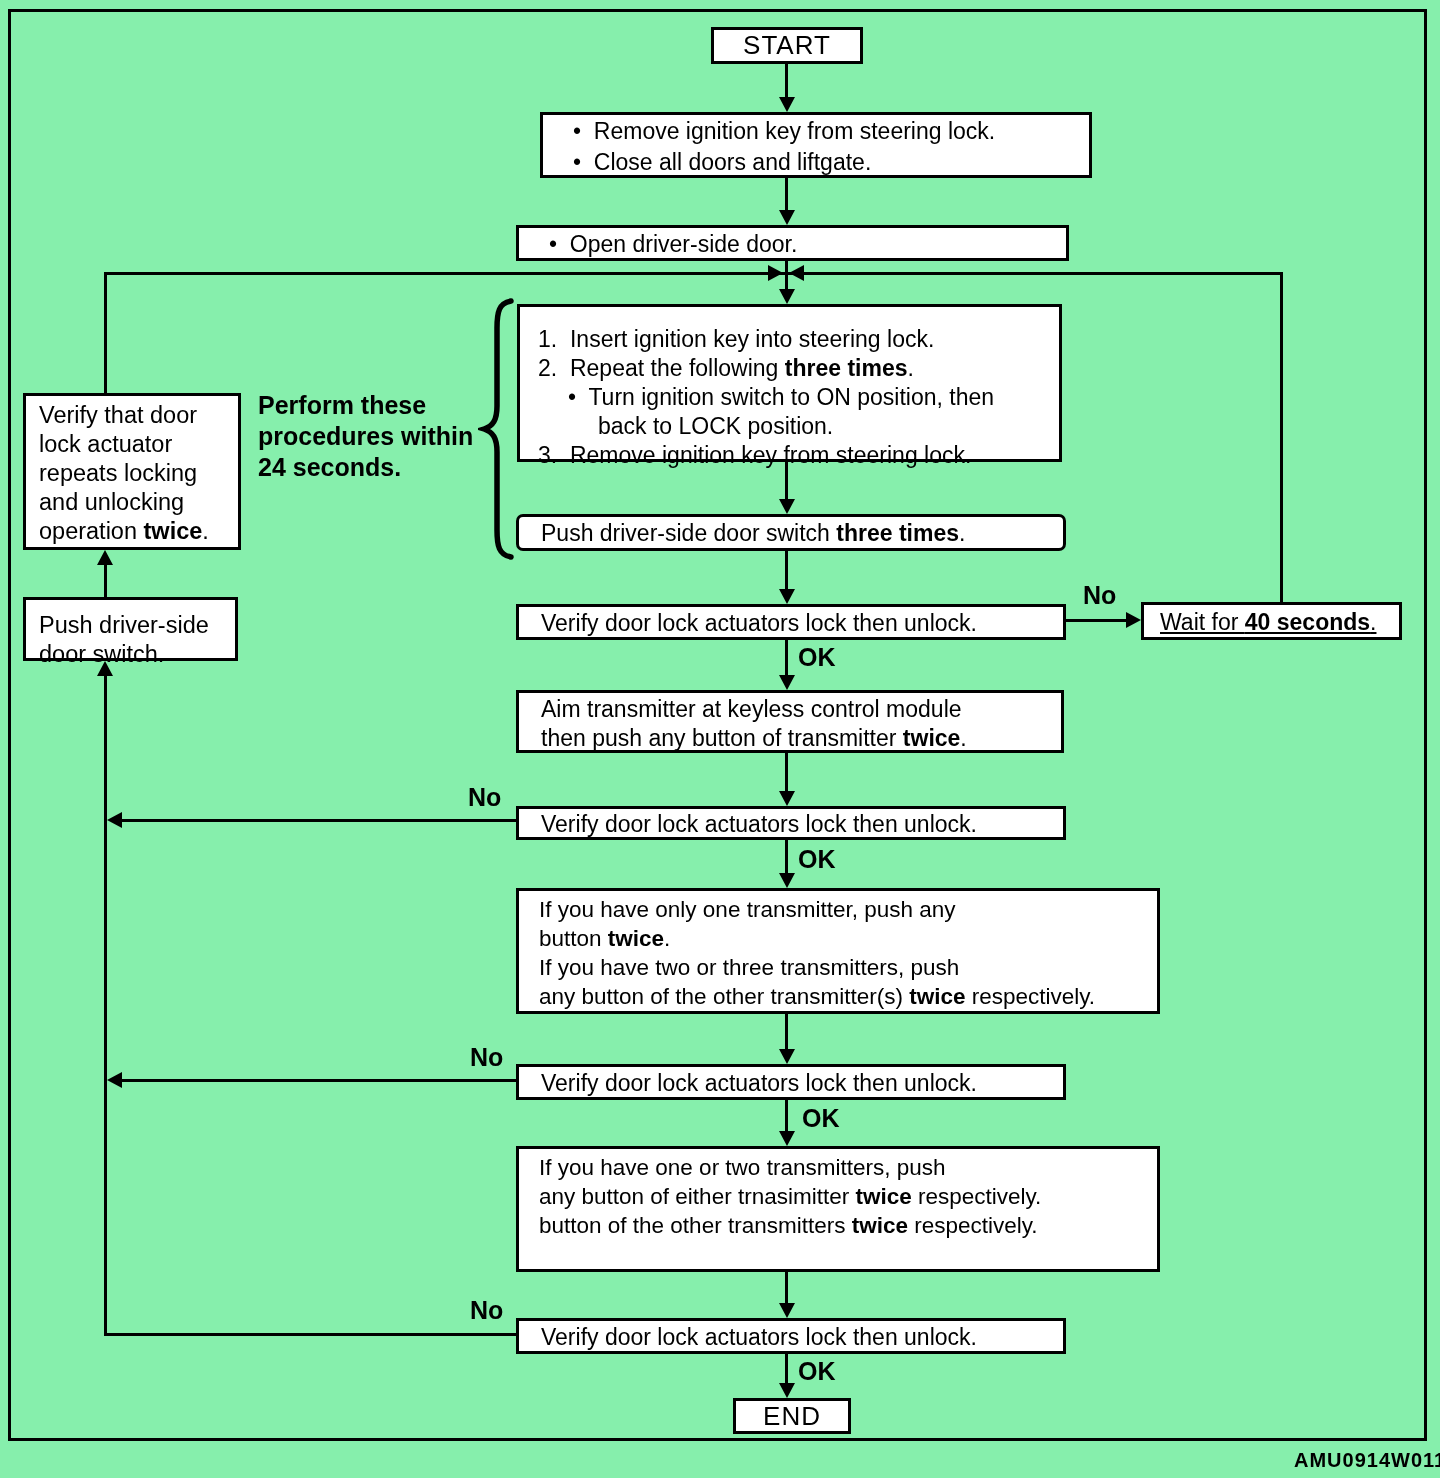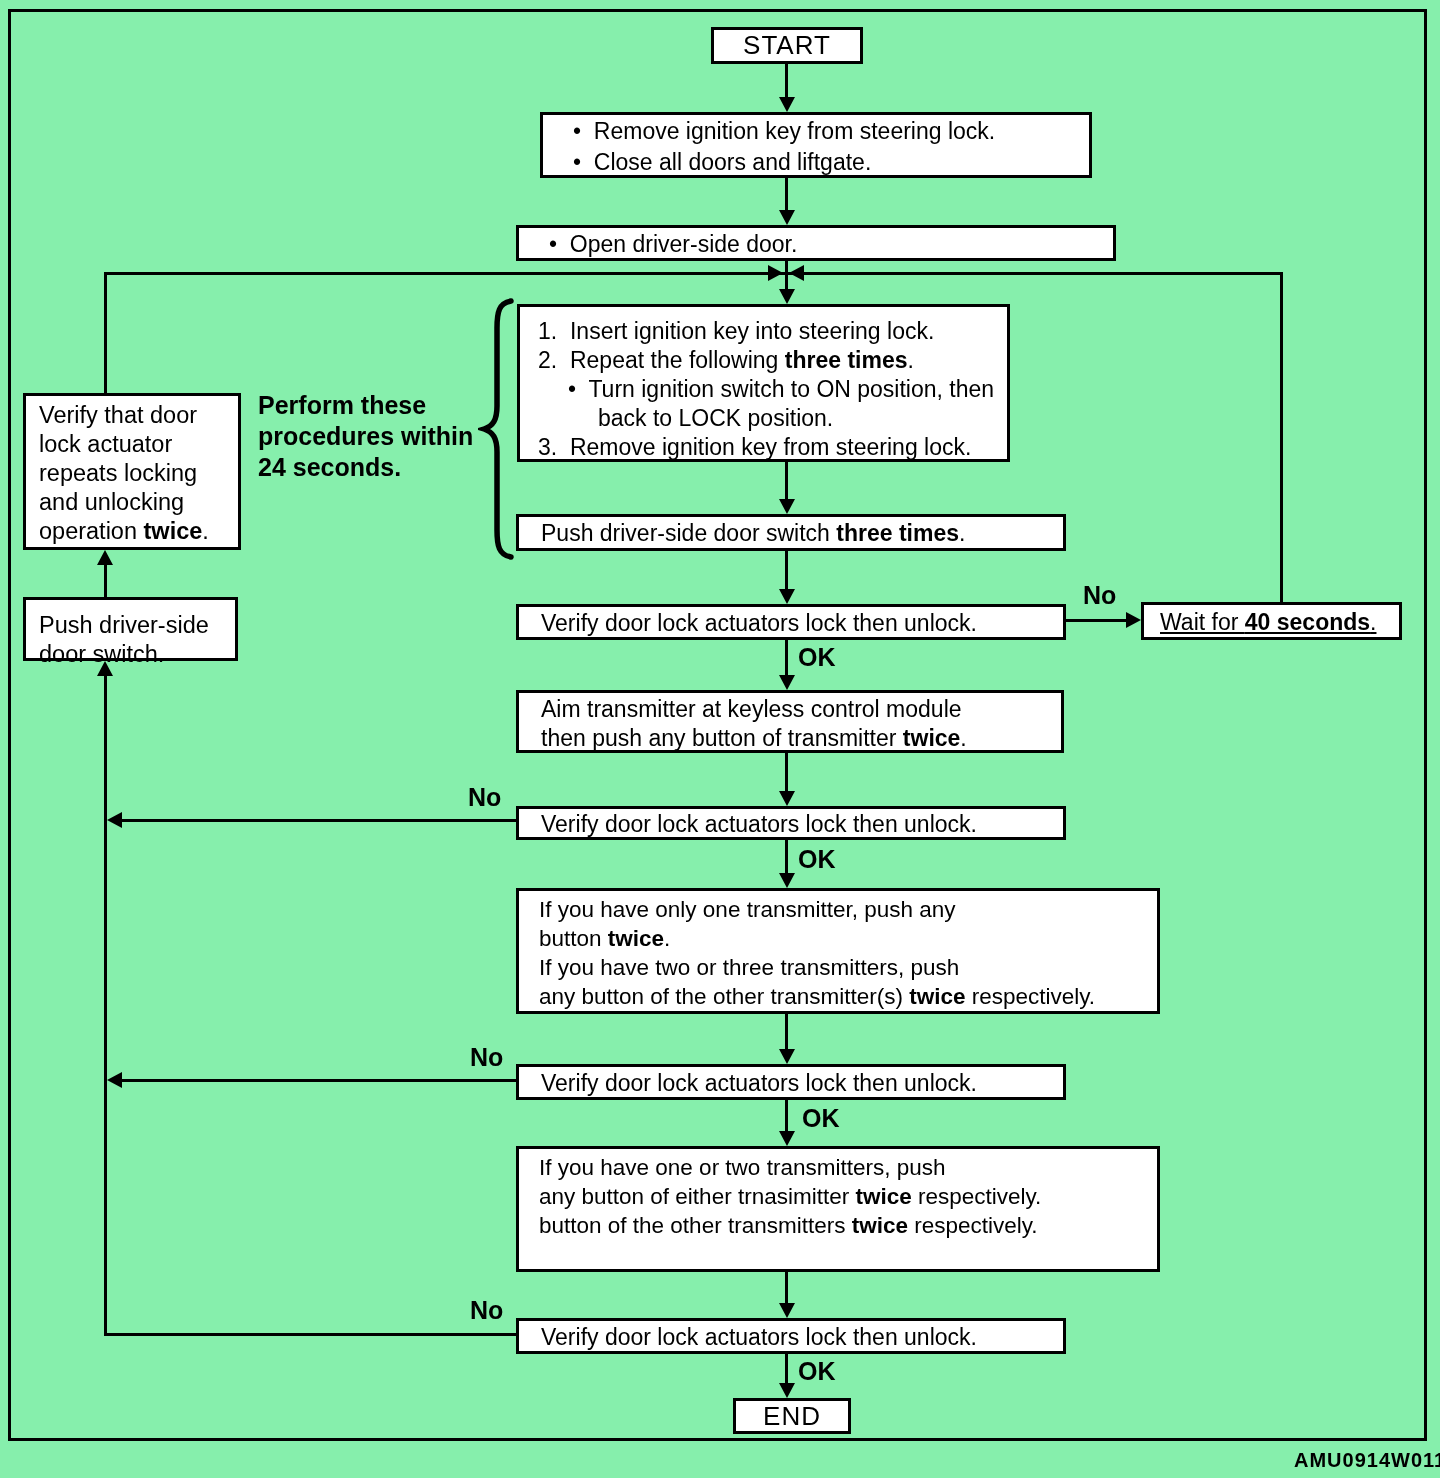--- a/index.html
+++ b/index.html
@@ -26,23 +26,23 @@
   .ah-down  { border-left:8px solid transparent; border-right:8px solid transparent; border-top:15px solid #000; }
   .ah-up    { border-left:8px solid transparent; border-right:8px solid transparent; border-bottom:15px solid #000; }
   .ah-left  { border-top:8px solid transparent; border-bottom:8px solid transparent; border-right:15px solid #000; }
   .ah-right { border-top:8px solid transparent; border-bottom:8px solid transparent; border-left:15px solid #000; }
   
   .flow-label { position:absolute; font-weight:bold; font-size:25px; }
   
   #border-rect { left:8px; top:9px; width:1419px; height:1432px; border:3px solid #000; position:absolute; box-sizing:border-box; }
   #b-start   { left:711px; top:27px;  width:152px; height:37px; }
   #b-prepare { left:540px; top:112px; width:552px; height:66px; padding:1px 0 0 30px; line-height:31px; }
-  #b-open    { left:516px; top:225px; width:600px; height:36px; padding:1px 0 0 30px; line-height:31px; }
-  #b-proc    { left:517px; top:304px; width:493px; height:158px; padding:10px 0 0 18px; line-height:29px; }
-  #b-push3   { left:516px; top:514px; width:550px; height:37px; padding:2px 0 0 22px; line-height:29px; }
+  #b-open    { left:516px; top:225px; width:553px; height:36px; padding:1px 0 0 30px; line-height:31px; }
+  #b-proc    { left:517px; top:304px; width:545px; height:158px; padding:18px 0 0 18px; line-height:29px; }
+  #b-push3   { left:516px; top:514px; width:550px; height:37px; padding:2px 0 0 22px; line-height:29px;border-radius:7px; }
   #b-verify1 { left:516px; top:604px; width:550px; height:36px; padding:2px 0 0 22px; line-height:28px; }
   #b-wait    { left:1141px; top:602px; width:261px; height:38px; padding:3px 0 0 16px; line-height:29px;text-decoration:underline; }
   #b-aim     { left:516px; top:690px; width:548px; height:63px; padding:2px 0 0 22px; line-height:29px; }
   #b-verify2 { left:516px; top:806px; width:550px; height:34px; padding:1px 0 0 22px; line-height:28px; }
   #b-one     { left:516px; top:888px; width:644px; height:126px; padding:4px 0 0 20px; line-height:29px; font-size:22.5px; }
   #b-verify3 { left:516px; top:1064px; width:550px; height:36px; padding:2px 0 0 22px; line-height:28px; }
   #b-two     { left:516px; top:1146px; width:644px; height:126px; padding:4px 0 0 20px; line-height:29px; font-size:22.5px; }
   #b-verify4 { left:516px; top:1318px; width:550px; height:36px; padding:2px 0 0 22px; line-height:28px; }
   #b-end     { left:733px; top:1398px; width:118px; height:36px; }
   #b-lverify { left:23px;  top:393px; width:218px; height:157px; padding:5px 0 0 13px; line-height:29px; font-size:23.5px; }

